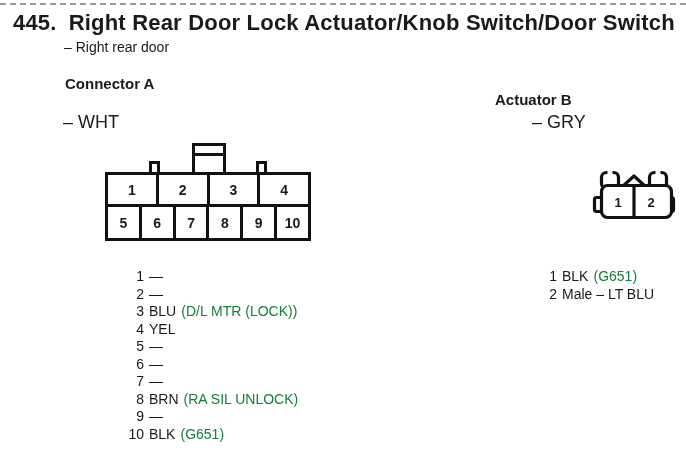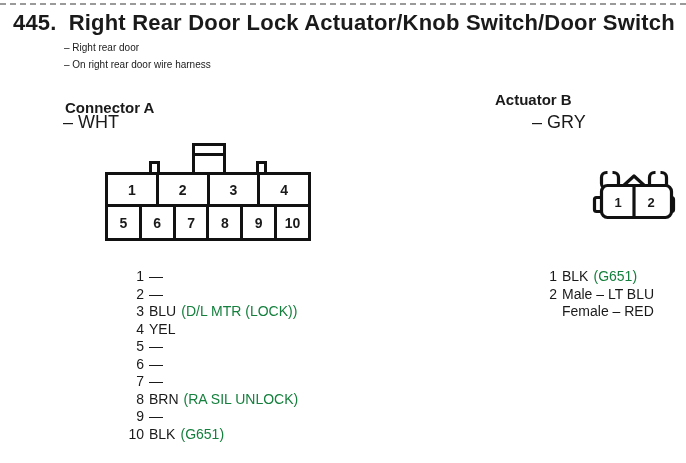--- a/index.html
+++ b/index.html
@@ -22,21 +22,21 @@
   
   .title-row {
     position: absolute; top: 10px; left: 13px;
     display: flex; gap: 12px;
     font-weight: bold; font-size: 22px; letter-spacing: 0.2px;
     white-space: nowrap;
   }
 
   .note-list {
     position: absolute; top: 39px; left: 64px;
-    font-size: 10px; line-height: 17px;
+    font-size: 14px; line-height: 17px;
   }
 
   .conn-heading { position: absolute; font-weight: bold; font-size: 15px; white-space: nowrap; }
   .conn-color   { position: absolute; font-size: 18px; white-space: nowrap; }
 
   
   .connA { position: absolute; left: 105px; top: 143px; width: 206px; height: 98px; }
   .connA .tab {
     position: absolute; left: 87px; top: 0; width: 34px; height: 29px;
     border: 3px solid #111; border-bottom: none; background: #fff;
@@ -81,24 +81,23 @@
 
 <div class="page-rule"></div>
 
 <div class="title-row">
   <span>445.</span>
   <span>Right Rear Door Lock Actuator/Knob Switch/Door Switch</span>
 </div>
 
 <div class="note-list">
   <div>– Right rear door</div>
-  <div>– On right rear door wire harness</div>
-</div>
-
-<div class="conn-heading" style="left:65px; top:99px;">Connector A</div>
+</div>
+
+<div class="conn-heading" style="left:65px; top:75px;">Connector A</div>
 <div class="conn-color" style="left:63px; top:112px;">– WHT</div>
 
 <div class="conn-heading" style="left:495px; top:91px;">Actuator B</div>
 <div class="conn-color" style="left:493px; top:112px;margin-left:39px;">– GRY</div>
 
 <div class="connA">
   <div class="tab">
     <div class="tab-line"></div>
   </div>
   <div class="bump left"></div>
@@ -193,18 +192,13 @@
   <div class="pin-row">
     <span class="pin-num">1</span>
     <span class="pin-wire">BLK</span>
     <span class="pin-signal">(G651)</span>
   </div>
   <div class="pin-row">
     <span class="pin-num">2</span>
     <span class="pin-wire">Male – LT BLU</span>
 
   </div>
-  <div class="pin-row">
-    <span class="pin-num"></span>
-    <span class="pin-wire">Female – RED</span>
-
-  </div>
 </div>
 
 </body></html>

